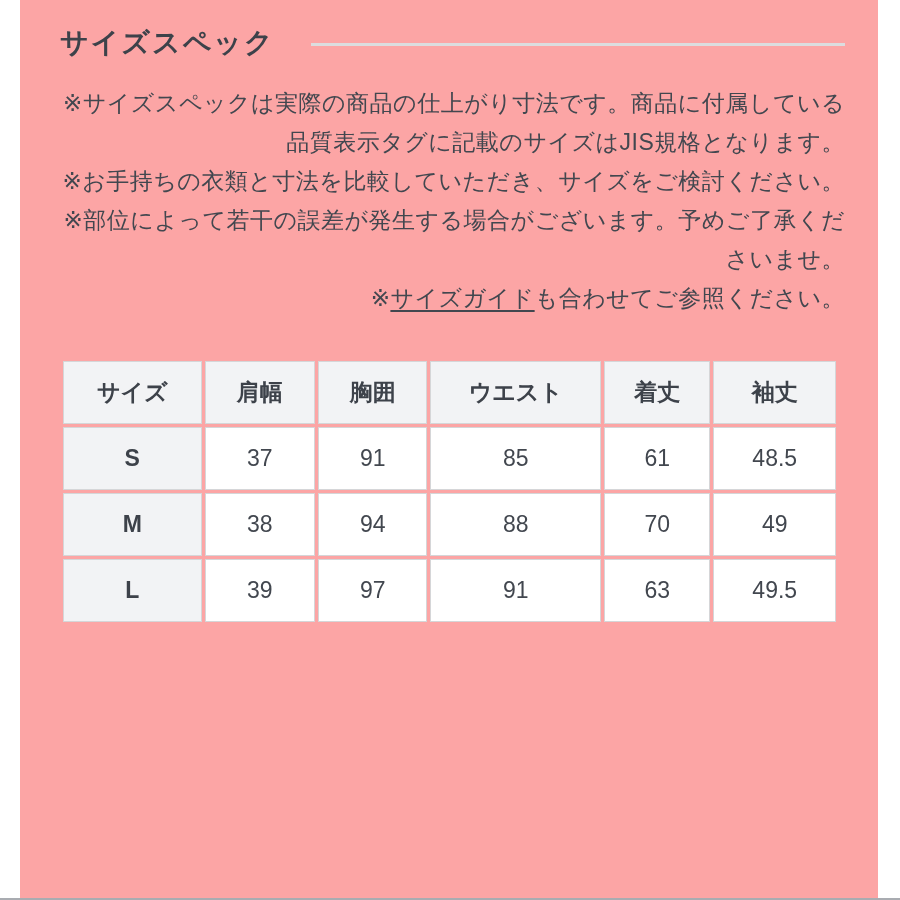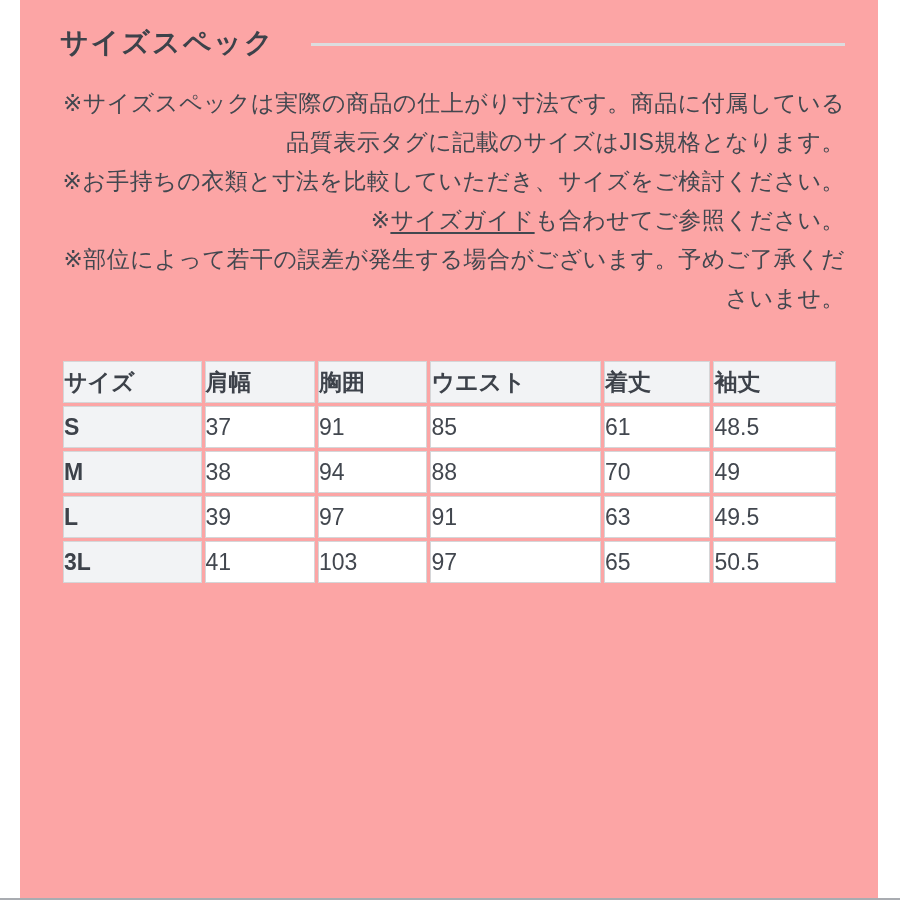--- a/index.html
+++ b/index.html
@@ -56,22 +56,22 @@
   }
   .table-wrap { margin-top: 40px; }
   table.size-spec {
     border-collapse: separate;
     border-spacing: 3px;
     table-layout: fixed;
     width: 779px;
   }
   table.size-spec th, table.size-spec td {
     border: 1px solid #d5d6d8;
-    height: 42px;
-    text-align: left;
+    height: 63px;
+    text-align: center;
     vertical-align: middle;
     font-size: 23px;
   }
   table.size-spec th {
     background: #f2f3f5;
     font-weight: bold;
     color: #3d424a;
   }
   table.size-spec td {
     background: #ffffff;
@@ -92,22 +92,22 @@
   <div class="content">
 
     <div class="title-row">
       <h2 class="page-title">サイズスペック</h2>
       <div class="title-divider"></div>
     </div>
 
     <div class="notes">
       <span class="note">※サイズスペックは実際の商品の仕上がり寸法です。商品に付属している品質表示タグに記載のサイズはJIS規格となります。</span>
       <span class="note">※お手持ちの衣類と寸法を比較していただき、サイズをご検討ください。</span>
+      <span class="note">※部位によって若干の誤差が発生する場合がございます。予めご了承くださいませ。</span>
       <span class="note"><span>※</span><a class="size-guide-link">サイズガイド</a><span>も合わせてご参照ください。</span></span>
-      <span class="note">※部位によって若干の誤差が発生する場合がございます。予めご了承くださいませ。</span>
     </div>
 
     <div class="table-wrap">
       <table class="size-spec">
         <colgroup>
           <col style="width:138px">
             <col style="width:110px">
             <col style="width:109px">
             <col style="width:170px">
             <col style="width:106px">
@@ -141,27 +141,19 @@
             <td>49</td>
           </tr>
           <tr>
             <th>L</th>
             <td>39</td>
             <td>97</td>
             <td>91</td>
             <td>63</td>
             <td>49.5</td>
           </tr>
-          <tr>
-            <th>3L</th>
-            <td>41</td>
-            <td>103</td>
-            <td>97</td>
-            <td>65</td>
-            <td>50.5</td>
-          </tr>
         </tbody>
       </table>
     </div>
 
   </div>
   <div class="bottom-edge"></div>
 </div>
 
 </body></html>

